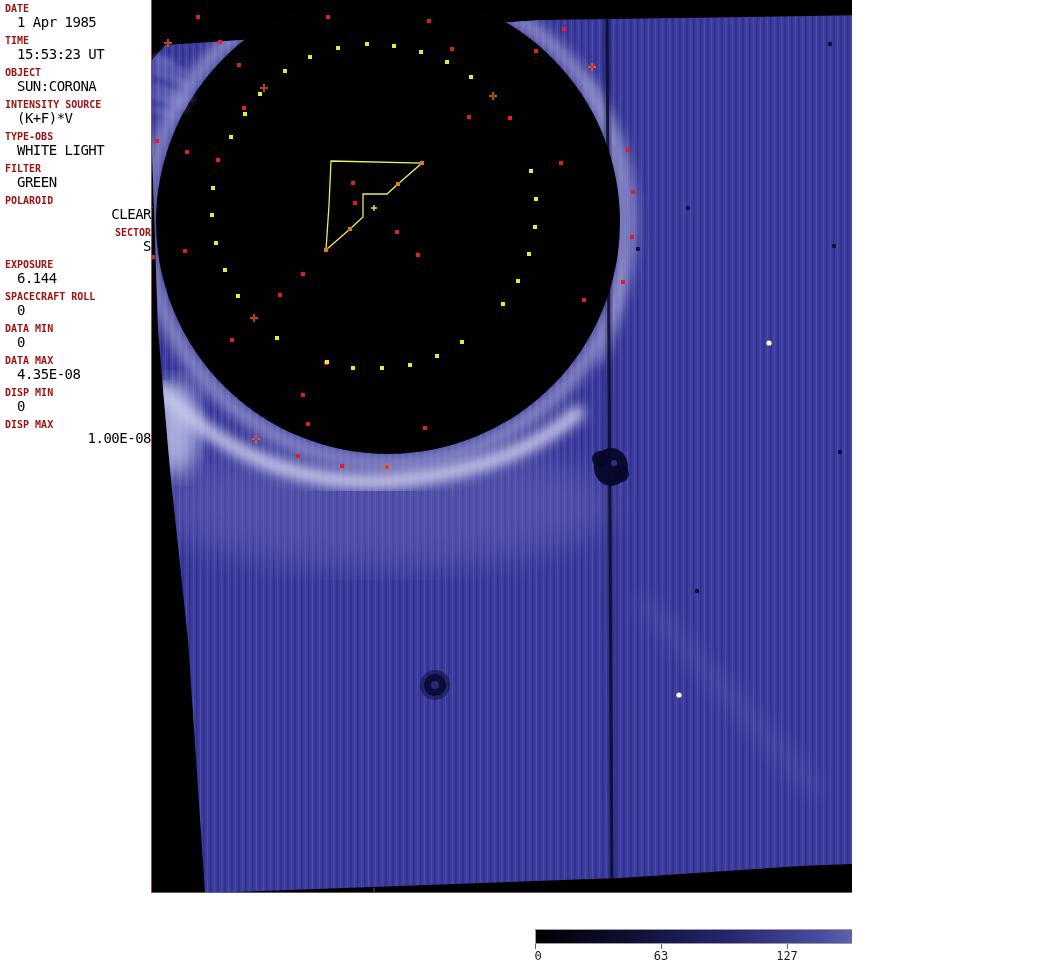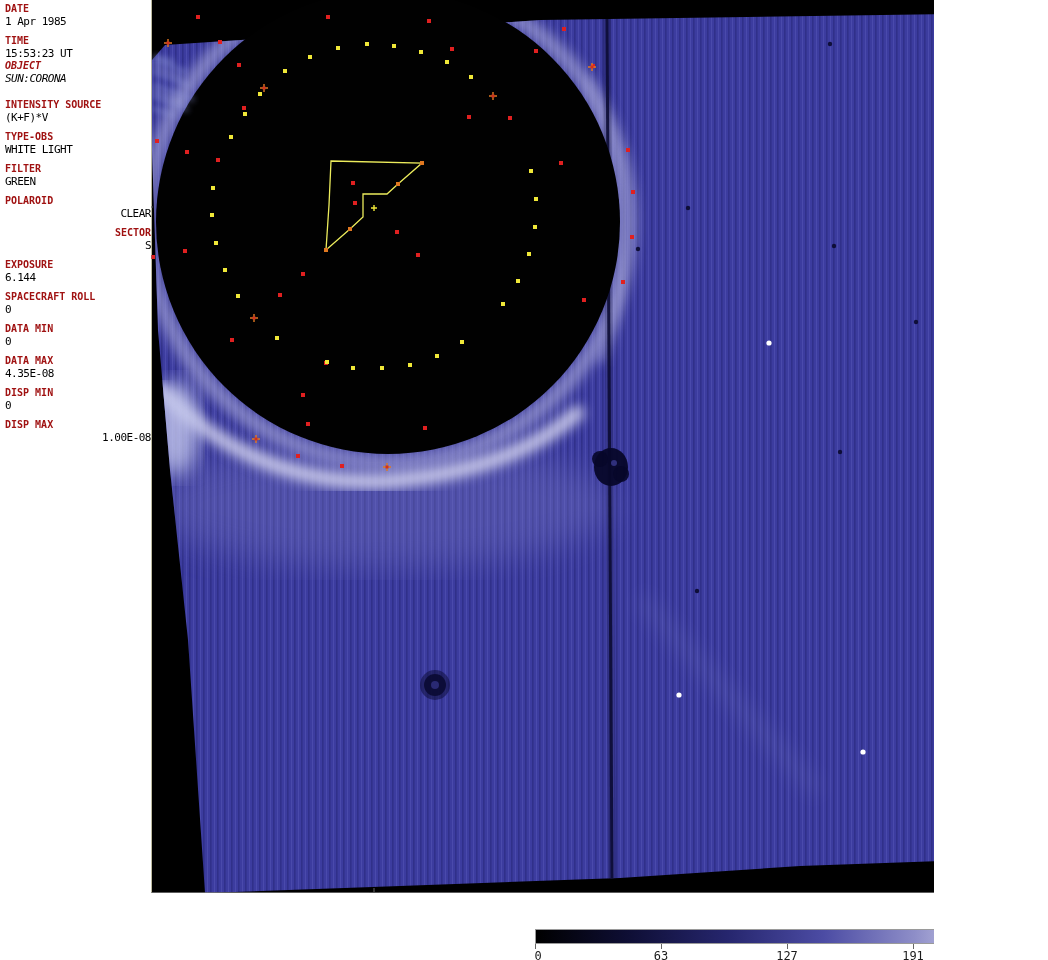--- a/index.html
+++ b/index.html
@@ -1,22 +1,22 @@
 <!DOCTYPE html>
 <html><head>
 <meta charset="utf-8">
 <style>
   html,body{margin:0;padding:0;background:#ffffff;}
-  #stage{position:relative;width:934px;height:960px;background:#fef9c3;overflow:hidden;
+  #stage{position:relative;width:852px;height:960px;background:#b91c1c;overflow:hidden;
          font-family:"DejaVu Sans Mono", monospace;}
   
   #sidebar{position:absolute;left:0;top:0;width:151px;height:893px;background:#ffffff;z-index:5;}
   .field{position:absolute;left:5px;width:146px;}
   .field .lbl{font-size:10px;font-weight:bold;letter-spacing:0px;line-height:11px;white-space:pre;}
-  .field .val{font-size:11px;color:#000;line-height:16px;white-space:pre;letter-spacing:-0.5px;}
+  .field .val{font-size:14px;color:#000;line-height:16px;white-space:pre;letter-spacing:-0.5px;margin-left:12px;}
   
   #footer{position:absolute;left:0;top:893px;width:1048px;height:67px;background:#ffffff;z-index:5;}
   #plot-title{position:absolute;left:0px;top:10px;width:1048px;text-align:center;
       font-family:"Liberation Sans", sans-serif;font-size:19px;letter-spacing:1px;white-space:pre;}
   #colorbar{position:absolute;height:13px;border:1px solid #9a9a9a;}
   .cbtick{position:absolute;width:1px;height:5px;background:#666;}
   .cblabel{position:absolute;font-size:12px;color:#1a1a1a;transform:translateX(-50%);white-space:pre;}
   svg{position:absolute;left:0;top:0;}
 </style>
 </head>
@@ -212,21 +212,21 @@
 
   <div id="sidebar">
       <div class="field" style="top: 3px;">
         <div class="lbl" style="color: rgb(160, 18, 18);">DATE</div>
         <div class="val" style="color: rgb(0, 0, 0);">1 Apr 1985</div>
       </div>
       <div class="field" style="top: 35px;">
         <div class="lbl" style="color: rgb(160, 18, 18);">TIME</div>
         <div class="val" style="color: rgb(0, 0, 0);">15:53:23 UT</div>
       </div>
-      <div class="field" style="top: 60px; font-style: italic;">
+      <div class="field" style="top: 67px;">
         <div class="lbl" style="color: rgb(160, 18, 18);">OBJECT</div>
         <div class="val" style="color: rgb(0, 0, 0);">SUN:CORONA</div>
       </div>
       <div class="field" style="top: 99px;">
         <div class="lbl" style="color: rgb(160, 18, 18);">INTENSITY SOURCE</div>
         <div class="val" style="color: rgb(0, 0, 0);">(K+F)*V</div>
       </div>
       <div class="field" style="top: 131px;">
         <div class="lbl" style="color: rgb(160, 18, 18);">TYPE-OBS</div>
         <div class="val" style="color: rgb(0, 0, 0);">WHITE LIGHT</div>

